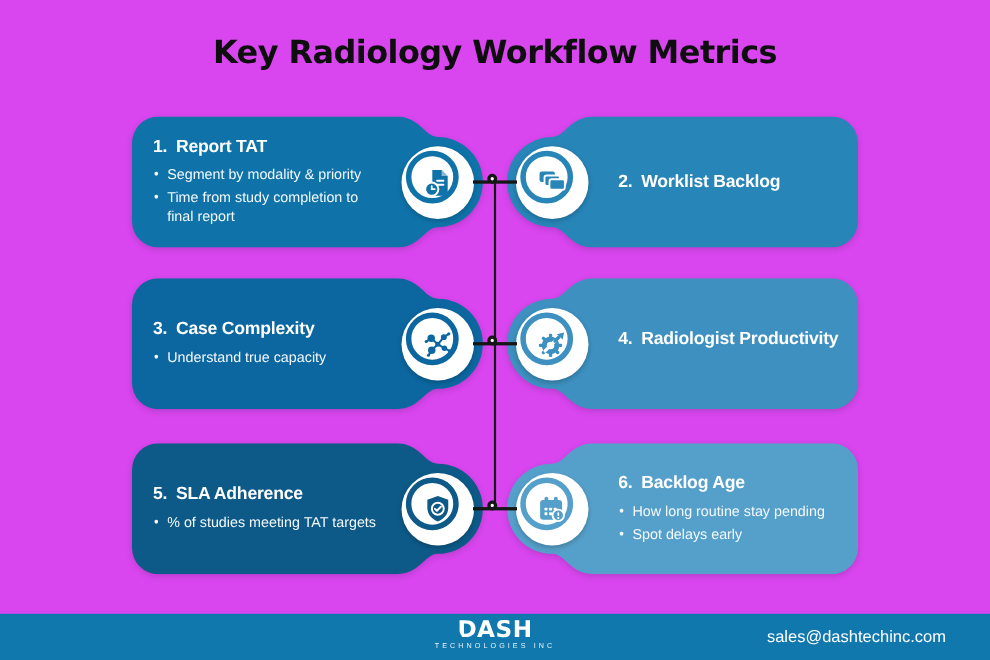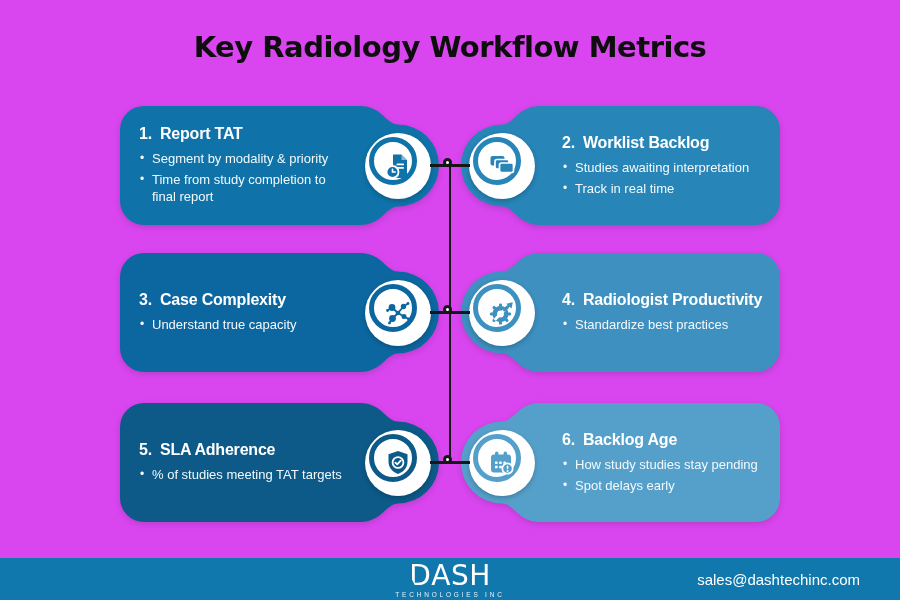--- a/index.html
+++ b/index.html
@@ -32,21 +32,21 @@
     box-shadow:0 2px 5px rgba(0,0,0,0.22); }
   .icon-ring { position:absolute; width:48px; height:48px; border-radius:50%; background:#ffffff; border:5px solid var(--c); z-index:4; }
   .glyph { position:absolute; width:30px; height:30px; z-index:5; color:var(--c); }
   .glyph svg { width:100%; height:100%; display:block; }
 
   
   .footer-bar { position:absolute; left:0; bottom:0; width:900px; height:42px; background:var(--c); z-index:2;
     display:flex; align-items:center; justify-content:flex-end; padding:0 40px; color:#ffffff; }
   .footer-link { font-size:15px; color:#ffffff; text-decoration:none; }
   .logo { position:absolute; left:0; right:0; text-align:center; top:4px; }
-  .logo-word { font-family:"DejaVu Sans", sans-serif; font-weight:400; font-size:28px; letter-spacing:0.5px; line-height:1; color:#fff; }
+  .logo-word { font-family:"DejaVu Sans", sans-serif; font-weight:700; font-size:21px; letter-spacing:0.5px; line-height:1; color:#fff; }
   .logo-d { display:inline-block; clip-path:polygon(0 0,100% 0,100% 100%,36% 100%,0 42%); }
   .logo-sub { font-size:6.5px; letter-spacing:2.8px; margin-top:1px; color:#e8f2f8; }
 </style>
 </head>
 <body>
 
 <div id="canvas">
 
   <div class="page-title">Key Radiology Workflow Metrics</div>
 
@@ -81,24 +81,20 @@
   <div class="node" style="left: 442.5px; top: 158px; --c: #161616;"></div>
 
   <svg class="card-shape" style="left: 461px; top: 106px; --c: #2785b8;" viewBox="0 0 319 119">
     <path d="M295,0 H79 C57,0 53,18.5 41,18.5 A41,41 0 0 0 41,100.5 C53,100.5 57,119 79,119 H295 A24,24 0 0 0 319,95 V24 A24,24 0 0 0 295,0 Z"></path>
   </svg>
   <div class="card-content right-side" style="left:562px; top:106px;">
     <div class="card-heading">
       <span>2.</span>
       <span>Worklist Backlog</span>
     </div>
-    <ul class="bullets">
-      <li>Studies awaiting interpretation</li>
-      <li>Track in real time</li>
-    </ul>
   </div>
   <div class="gap-circle" style="left:469px; top:132.5px;"></div>
   <div class="icon-ring" style="left: 473px; top: 136.5px; --c: #2785b8;"></div>
   <div class="glyph" style="left: 487px; top: 150.5px; --c: #2785b8;">
     <svg viewBox="0 0 30 30">
       <rect x="3.5" y="5" width="14" height="9.5" rx="2" fill="currentColor"></rect>
       <rect x="8" y="8.5" width="14" height="9.5" rx="2" fill="currentColor" stroke="#ffffff" stroke-width="1.7"></rect>
       <rect x="12.5" y="12" width="14" height="9.5" rx="2" fill="currentColor" stroke="#ffffff" stroke-width="1.7"></rect>
     </svg>
   </div>
@@ -147,21 +143,20 @@
 
   <svg class="card-shape" style="left: 461px; top: 253px; --c: #3d90bf;" viewBox="0 0 319 119">
     <path d="M295,0 H79 C57,0 53,18.5 41,18.5 A41,41 0 0 0 41,100.5 C53,100.5 57,119 79,119 H295 A24,24 0 0 0 319,95 V24 A24,24 0 0 0 295,0 Z"></path>
   </svg>
   <div class="card-content right-side" style="left:562px; top:253px;">
     <div class="card-heading">
       <span>4.</span>
       <span>Radiologist Productivity</span>
     </div>
     <ul class="bullets">
-      <li>Standardize best practices</li>
     </ul>
   </div>
   <div class="gap-circle" style="left:469px; top:279.5px;"></div>
   <div class="icon-ring" style="left: 473px; top: 283.5px; --c: #3d90bf;"></div>
   <div class="glyph" style="left: 487px; top: 297.5px; --c: #3d90bf;">
     <svg viewBox="0 0 30 30">
       <g fill="currentColor">
         <circle cx="13.5" cy="16" r="8"></circle>
         <rect x="12" y="5.4" width="3" height="4.2" rx="1.2"></rect>
         <rect x="12" y="5.4" width="3" height="4.2" rx="1.2" transform="rotate(45 13.5 16)"></rect>
@@ -205,21 +200,21 @@
 
   <svg class="card-shape" style="left: 461px; top: 403px; --c: #55a0ca;" viewBox="0 0 319 119">
     <path d="M295,0 H79 C57,0 53,18.5 41,18.5 A41,41 0 0 0 41,100.5 C53,100.5 57,119 79,119 H295 A24,24 0 0 0 319,95 V24 A24,24 0 0 0 295,0 Z"></path>
   </svg>
   <div class="card-content right-side" style="left:562px; top:403px;">
     <div class="card-heading">
       <span>6.</span>
       <span>Backlog Age</span>
     </div>
     <ul class="bullets">
-      <li>How study studies stay pending</li>
+      <li>How long routine stay pending</li>
       <li>Spot delays early</li>
     </ul>
   </div>
   <div class="gap-circle" style="left:469px; top:429.5px;"></div>
   <div class="icon-ring" style="left: 473px; top: 433.5px; --c: #55a0ca;"></div>
   <div class="glyph" style="left: 487px; top: 447.5px; --c: #55a0ca;">
     <svg viewBox="0 0 30 30">
       <rect x="4" y="6.5" width="20" height="18" rx="3" fill="currentColor"></rect>
       <rect x="8" y="3.5" width="3.4" height="5" rx="1.6" fill="currentColor"></rect>
       <rect x="16.6" y="3.5" width="3.4" height="5" rx="1.6" fill="currentColor"></rect>

